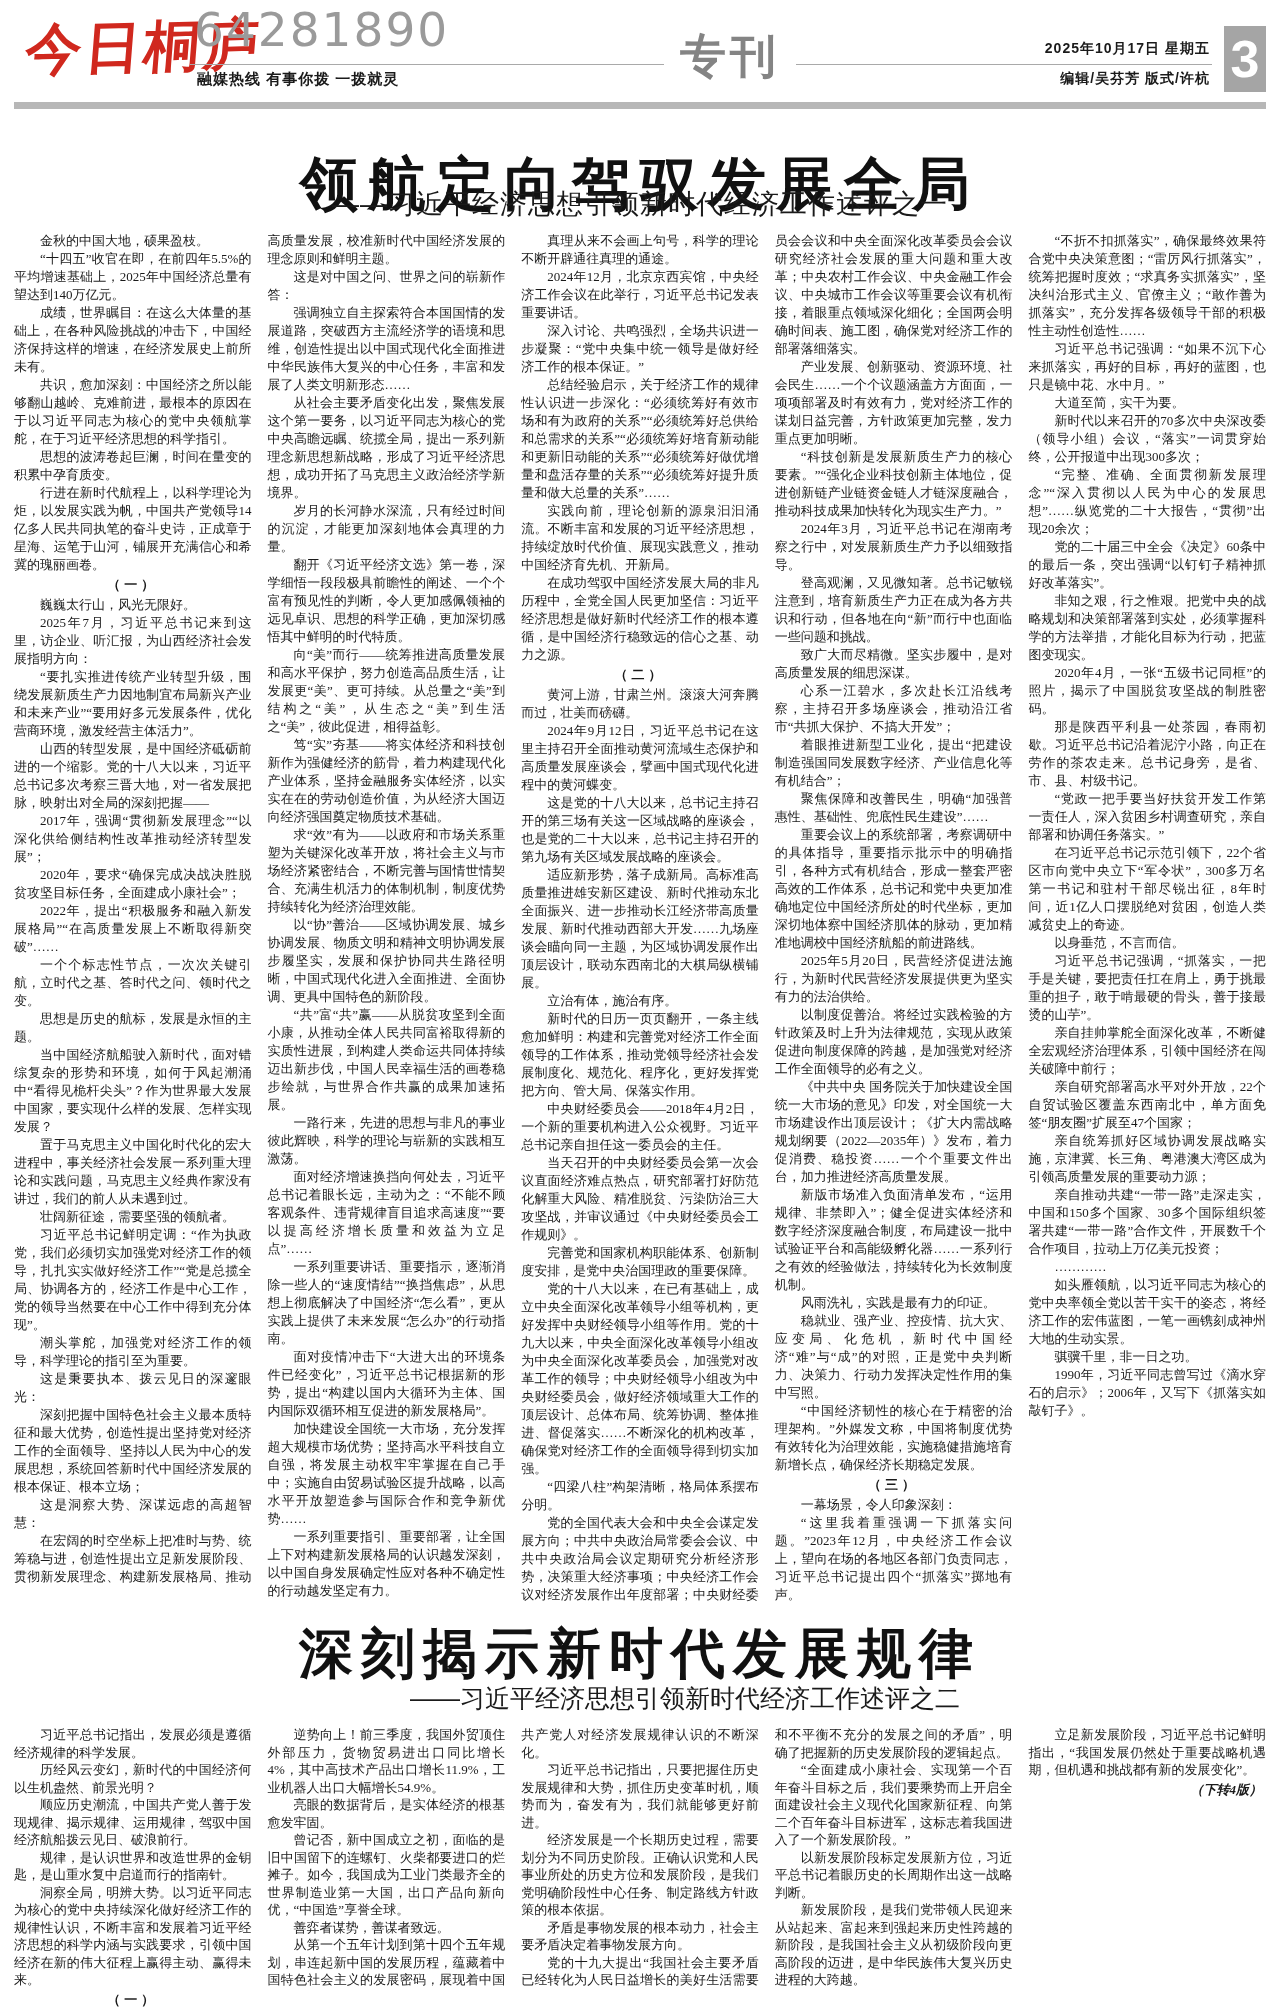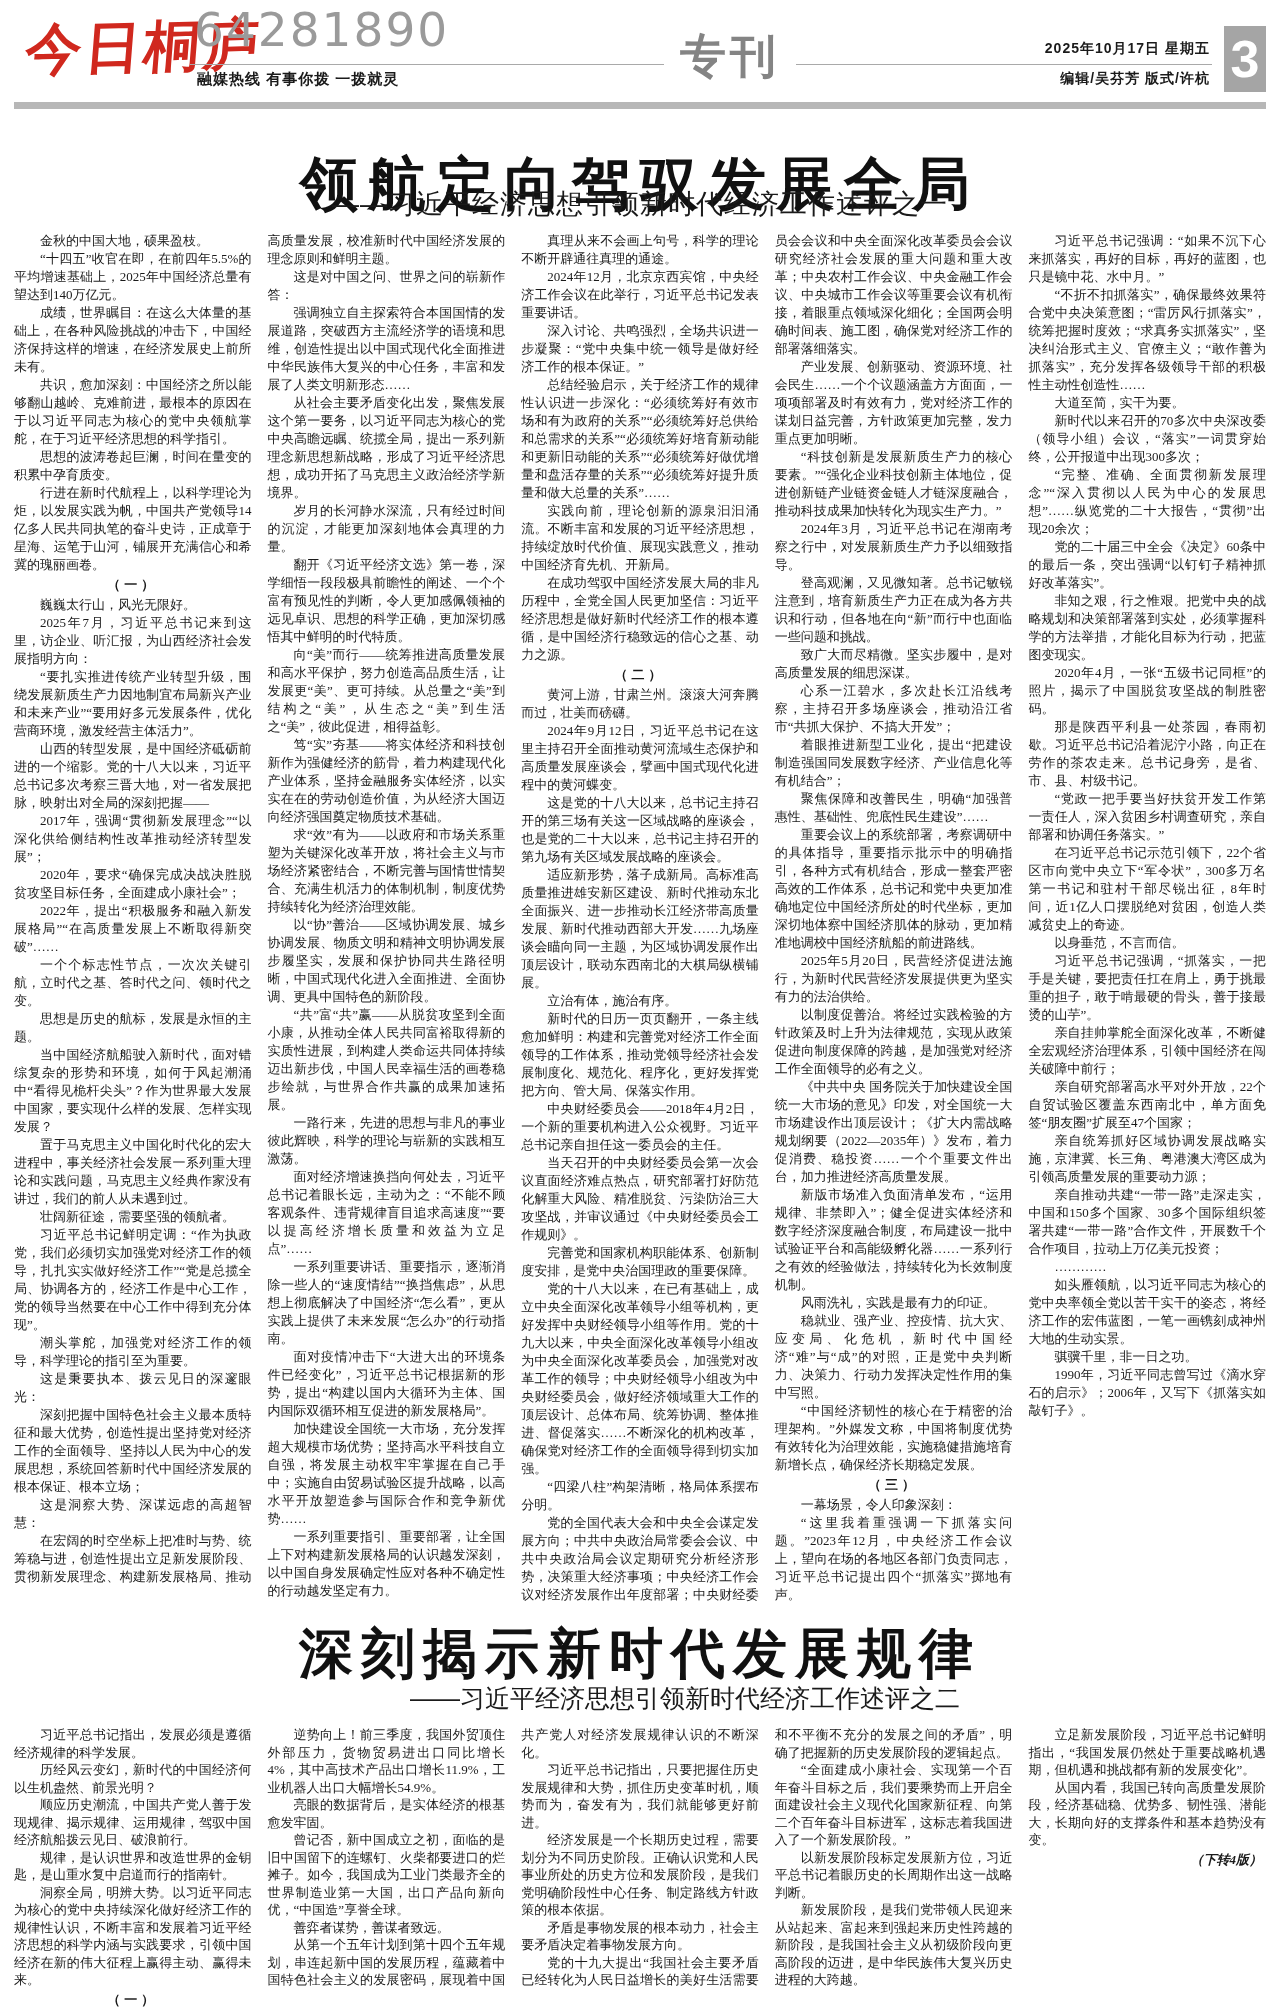--- a/index.html
+++ b/index.html
@@ -139,22 +139,22 @@
       <p>2025年5月20日，民营经济促进法施行，为新时代民营经济发展提供更为坚实有力的法治供给。</p>
       <p>以制度促善治。将经过实践检验的方针政策及时上升为法律规范，实现从政策促进向制度保障的跨越，是加强党对经济工作全面领导的必有之义。</p>
       <p>《中共中央 国务院关于加快建设全国统一大市场的意见》印发，对全国统一大市场建设作出顶层设计；《扩大内需战略规划纲要（2022—2035年）》发布，着力促消费、稳投资……一个个重要文件出台，加力推进经济高质量发展。</p>
       <p>新版市场准入负面清单发布，“运用规律、非禁即入”；健全促进实体经济和数字经济深度融合制度，布局建设一批中试验证平台和高能级孵化器……一系列行之有效的经验做法，持续转化为长效制度机制。</p>
       <p>风雨洗礼，实践是最有力的印证。</p>
       <p>稳就业、强产业、控疫情、抗大灾、应变局、化危机，新时代中国经济“难”与“成”的对照，正是党中央判断力、决策力、行动力发挥决定性作用的集中写照。</p>
       <p>“中国经济韧性的核心在于精密的治理架构。”外媒发文称，中国将制度优势有效转化为治理效能，实施稳健措施培育新增长点，确保经济长期稳定发展。</p>
       <p class="sec-mark">（三）</p>
       <p>一幕场景，令人印象深刻：</p>
       <p>“这里我着重强调一下抓落实问题。”2023年12月，中央经济工作会议上，望向在场的各地区各部门负责同志，习近平总书记提出四个“抓落实”掷地有声。</p>
+      <p>“不折不扣抓落实”，确保最终效果符合党中央决策意图；“雷厉风行抓落实”，统筹把握时度效；“求真务实抓落实”，坚决纠治形式主义、官僚主义；“敢作善为抓落实”，充分发挥各级领导干部的积极性主动性创造性……</p>
       <p>习近平总书记强调：“如果不沉下心来抓落实，再好的目标，再好的蓝图，也只是镜中花、水中月。”</p>
-      <p>“不折不扣抓落实”，确保最终效果符合党中央决策意图；“雷厉风行抓落实”，统筹把握时度效；“求真务实抓落实”，坚决纠治形式主义、官僚主义；“敢作善为抓落实”，充分发挥各级领导干部的积极性主动性创造性……</p>
       <p>大道至简，实干为要。</p>
       <p>新时代以来召开的70多次中央深改委（领导小组）会议，“落实”一词贯穿始终，公开报道中出现300多次；</p>
       <p>“完整、准确、全面贯彻新发展理念”“深入贯彻以人民为中心的发展思想”……纵览党的二十大报告，“贯彻”出现20余次；</p>
       <p>党的二十届三中全会《决定》60条中的最后一条，突出强调“以钉钉子精神抓好改革落实”。</p>
       <p>非知之艰，行之惟艰。把党中央的战略规划和决策部署落到实处，必须掌握科学的方法举措，才能化目标为行动，把蓝图变现实。</p>
       <p>2020年4月，一张“五级书记同框”的照片，揭示了中国脱贫攻坚战的制胜密码。</p>
       <p>那是陕西平利县一处茶园，春雨初歇。习近平总书记沿着泥泞小路，向正在劳作的茶农走来。总书记身旁，是省、市、县、村级书记。</p>
       <p>“党政一把手要当好扶贫开发工作第一责任人，深入贫困乡村调查研究，亲自部署和协调任务落实。”</p>
       <p>在习近平总书记示范引领下，22个省区市向党中央立下“军令状”，300多万名第一书记和驻村干部尽锐出征，8年时间，近1亿人口摆脱绝对贫困，创造人类减贫史上的奇迹。</p>
       <p>以身垂范，不言而信。</p>
@@ -184,17 +184,16 @@
       <p>善弈者谋势，善谋者致远。</p>
       <p>从第一个五年计划到第十四个五年规划，串连起新中国的发展历程，蕴藏着中国特色社会主义的发展密码，展现着中国共产党人对经济发展规律认识的不断深化。</p>
       <p>习近平总书记指出，只要把握住历史发展规律和大势，抓住历史变革时机，顺势而为，奋发有为，我们就能够更好前进。</p>
       <p>经济发展是一个长期历史过程，需要划分为不同历史阶段。正确认识党和人民事业所处的历史方位和发展阶段，是我们党明确阶段性中心任务、制定路线方针政策的根本依据。</p>
       <p>矛盾是事物发展的根本动力，社会主要矛盾决定着事物发展方向。</p>
       <p>党的十九大提出“我国社会主要矛盾已经转化为人民日益增长的美好生活需要和不平衡不充分的发展之间的矛盾”，明确了把握新的历史发展阶段的逻辑起点。</p>
       <p>“全面建成小康社会、实现第一个百年奋斗目标之后，我们要乘势而上开启全面建设社会主义现代化国家新征程、向第二个百年奋斗目标进军，这标志着我国进入了一个新发展阶段。”</p>
       <p>以新发展阶段标定发展新方位，习近平总书记着眼历史的长周期作出这一战略判断。</p>
       <p>新发展阶段，是我们党带领人民迎来从站起来、富起来到强起来历史性跨越的新阶段，是我国社会主义从初级阶段向更高阶段的迈进，是中华民族伟大复兴历史进程的大跨越。</p>
       <p>立足新发展阶段，习近平总书记鲜明指出，“我国发展仍然处于重要战略机遇期，但机遇和挑战都有新的发展变化”。</p>
-      <p>从国内看，我国已转向高质量发展阶段，经济基础稳、优势多、韧性强、潜能大，长期向好的支撑条件和基本趋势没有变。</p>
       <p class="credit">（下转4版）</p>
     </div>
 
 </div>
 
 </body></html>

